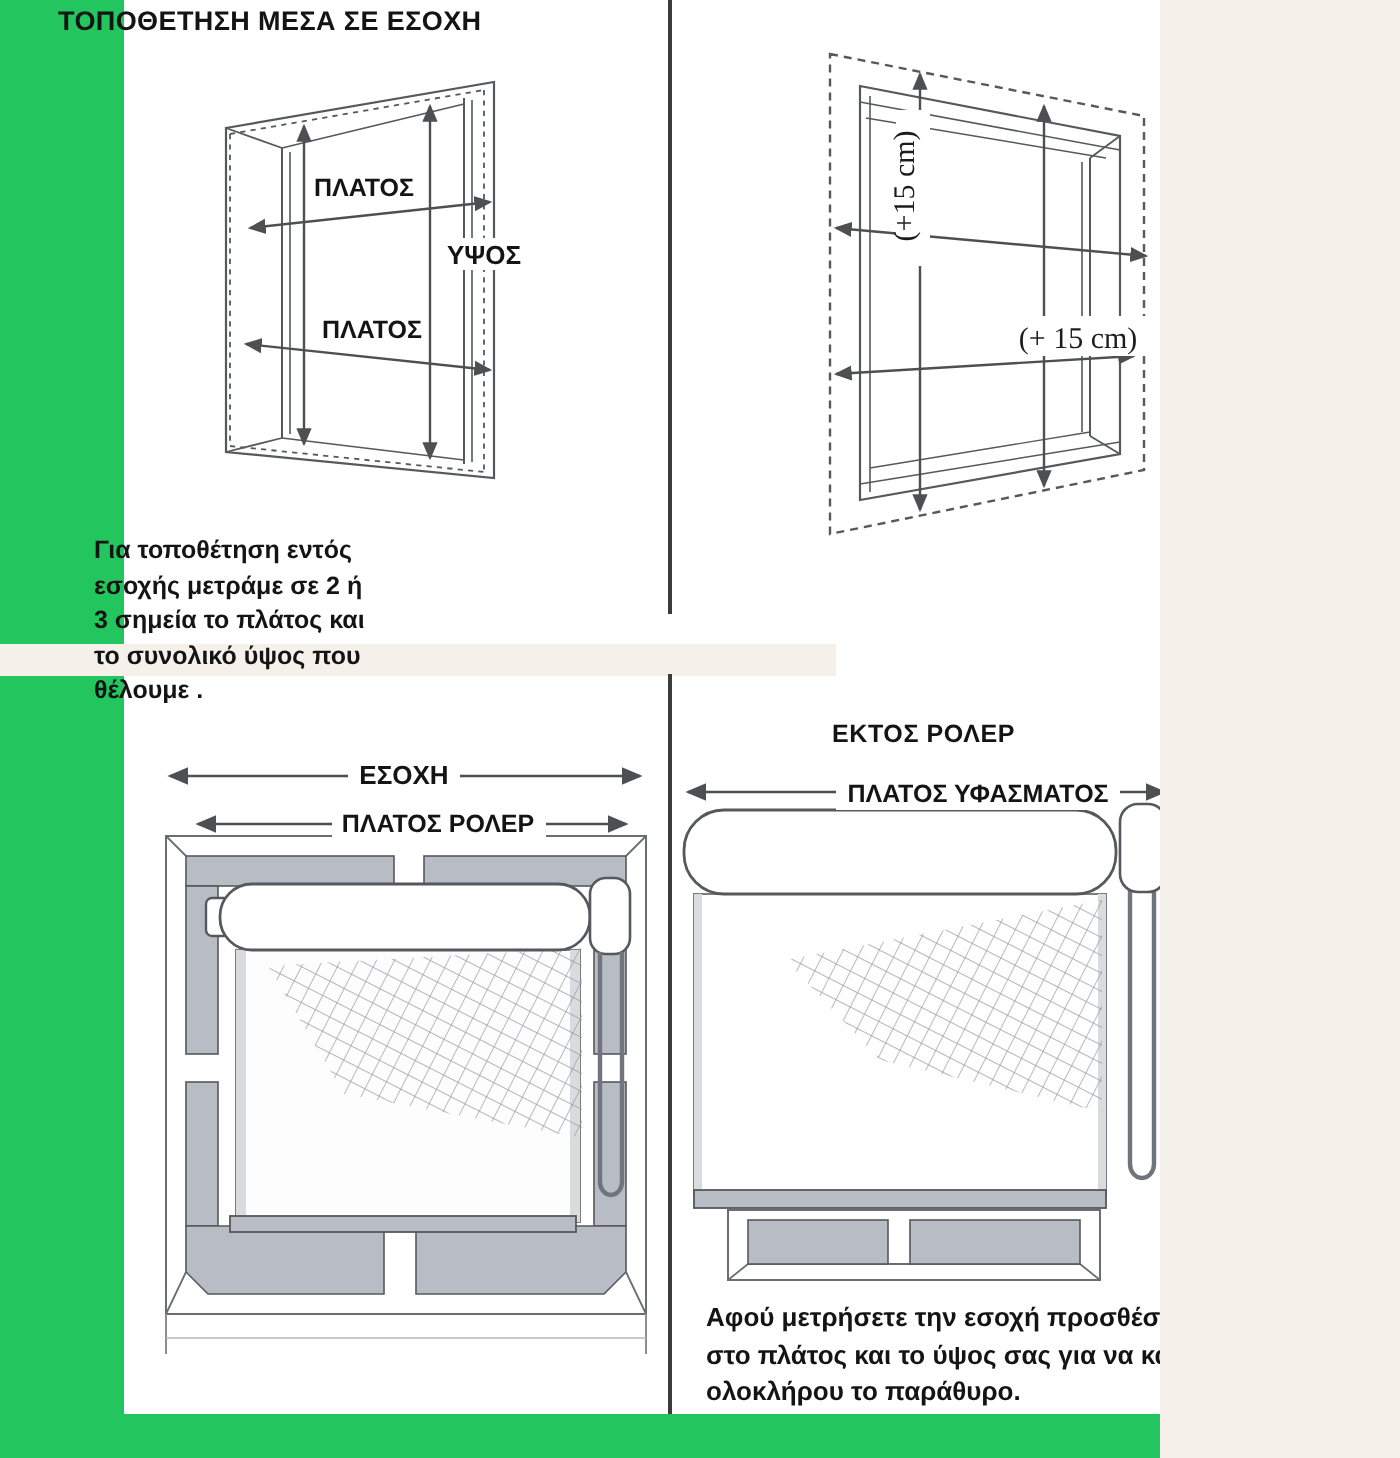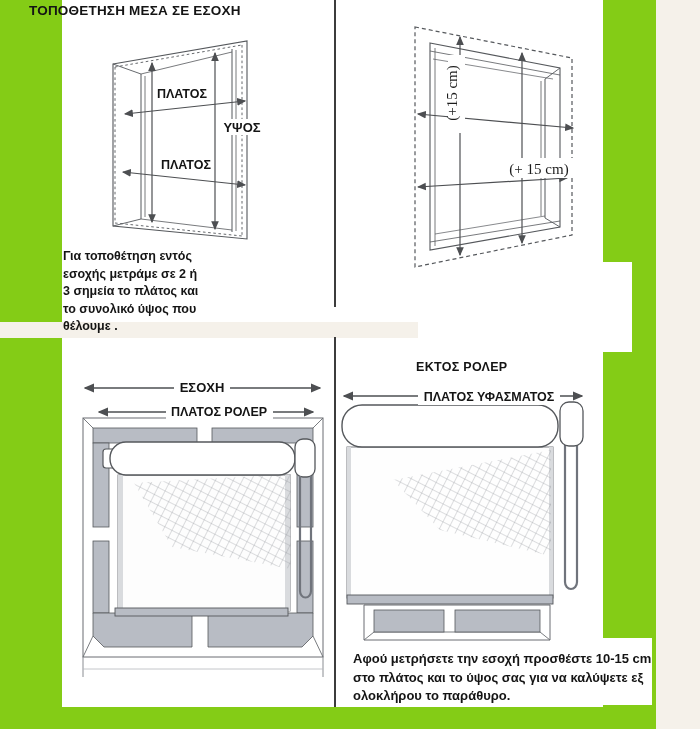--- a/index.html
+++ b/index.html
@@ -1,16 +1,16 @@
 <!DOCTYPE html>
 <html><head>
 <meta charset="utf-8">
 <style>
   html,body{margin:0;padding:0;background:#f5f1ea;}
-  .stage{position:relative;width:656px;height:729px;background:#84cc16;overflow:hidden;
+  .stage{position:relative;width:580px;height:729px;background:#22c55e;overflow:hidden;
          font-family:"Liberation Sans",sans-serif;color:#141414;}
   .panel{position:absolute;background:#ffffff;}
   .beige-band{position:absolute;background:#f5f1ea;}
   .divider{position:absolute;width:2px;background:#3c3c3c;}
   .title{position:absolute;font-weight:bold;font-size:13.5px;letter-spacing:.2px;white-space:nowrap;}
   .title-sm{position:absolute;font-weight:bold;font-size:12.5px;letter-spacing:.3px;white-space:nowrap;}
   .note{position:absolute;font-weight:bold;font-size:12.5px;line-height:17.5px;white-space:pre-wrap;}
   .note-lg{position:absolute;font-weight:bold;font-size:13px;line-height:18.5px;white-space:pre-wrap;}
   svg{position:absolute;overflow:visible;}
   svg text{font-family:"Liberation Sans",sans-serif;font-weight:bold;fill:#141414;}
@@ -28,21 +28,21 @@
   <div class="beige-band" style="left:0;top:322px;width:443px;height:16px;"></div>
   <div class="panel" style="left:418px;top:262px;width:214px;height:90px;"></div>
   <div class="panel" style="left:335px;top:638px;width:317px;height:67px;"></div>
 
   <div class="divider" style="left:334px;top:0;height:307px;"></div>
   <div class="divider" style="left:334px;top:337px;height:370px;"></div>
 
   <div class="title" style="left:29px;top:3px;">ΤΟΠΟΘΕΤΗΣΗ ΜΕΣΑ ΣΕ ΕΣΟΧΗ</div>
   <div class="title-sm" style="left:416px;top:360px;">ΕΚΤΟΣ ΡΟΛΕΡ</div>
 
-  <div class="note" style="left:47px;top:248px;width:165px;margin-left:16px;">Για τοποθέτηση εντός
+  <div class="note" style="left:47px;top:267px;width:165px;">Για τοποθέτηση εντός
 εσοχής μετράμε σε 2 ή
 3 σημεία το πλάτος και
 το συνολικό ύψος που
 θέλουμε .</div>
   <div class="note-lg" style="left:353px;top:650px;width:300px;">Αφού μετρήσετε την εσοχή προσθέστε 10-15 cm
 στο πλάτος και το ύψος σας για να καλύψετε εξ
 ολοκλήρου το παράθυρο.</div>
 
   <svg style="left:95px;top:30px;" width="250" height="235" viewBox="0 0 250 235">
     <defs>

